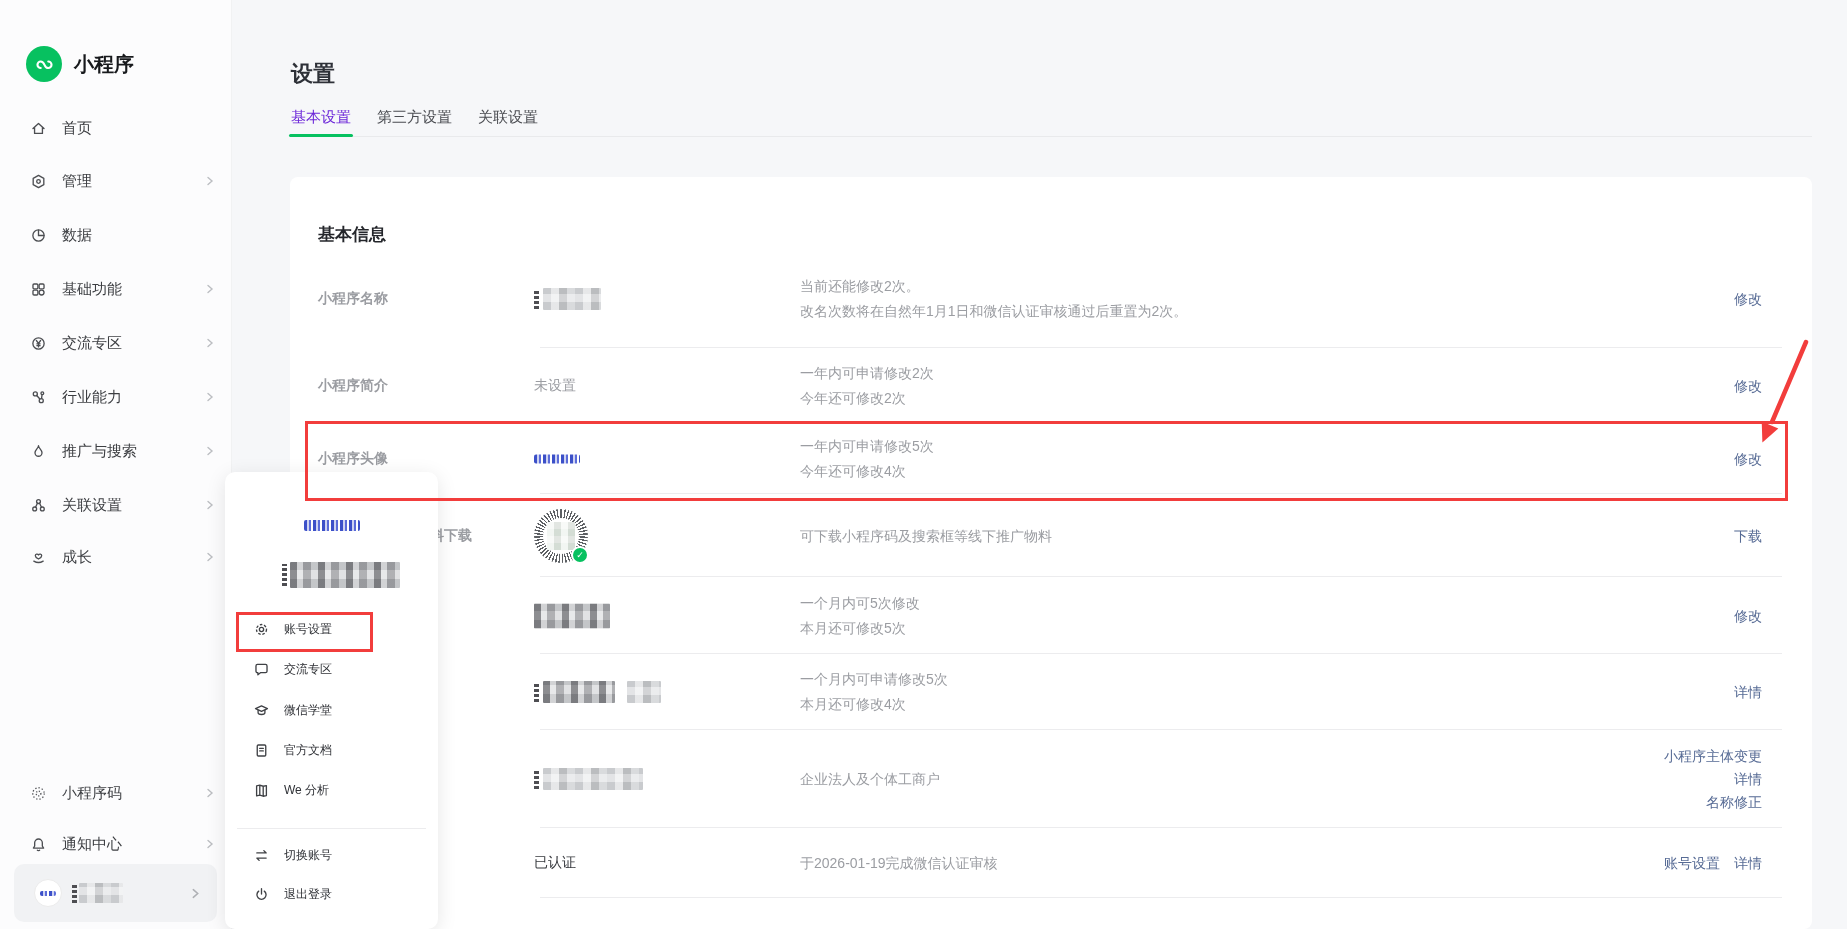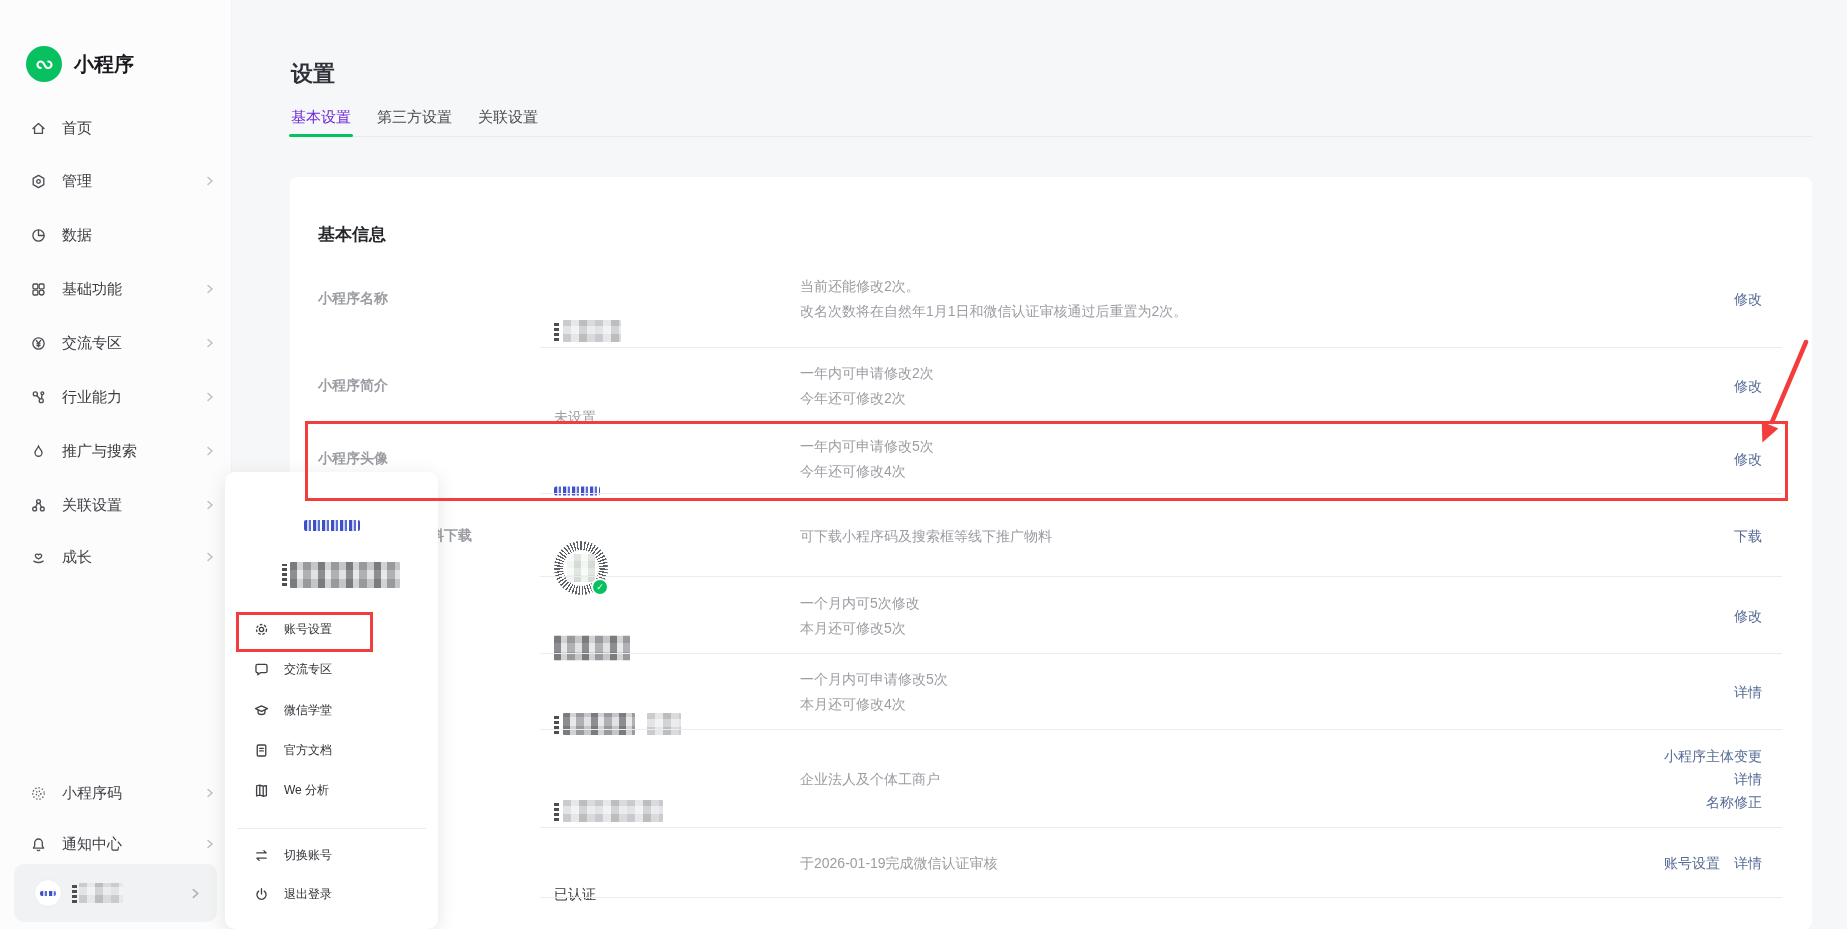--- a/index.html
+++ b/index.html
@@ -28,22 +28,22 @@
   .tab.active{color:#6d28d9;}
   .tab.active::after{content:'';position:absolute;left:-2px;right:-2px;bottom:-1px;height:3px;background:#07c160;border-radius:2px;}
 
   
   .card{position:absolute;left:290px;top:177px;width:1522px;height:752px;background:#fff;border-radius:8px;}
   .section-title{position:absolute;left:28px;top:32px;font-size:17px;font-weight:600;color:#24262b;}
   .row{position:absolute;left:0;width:100%;}
   .row::after{content:'';position:absolute;left:250px;right:30px;bottom:0;height:1px;background:#ececee;}
   .lab{position:absolute;left:28px;top:50%;transform:translateY(-50%);color:#9b9da2;font-size:14px;white-space:nowrap;font-weight:bold;}
   .lab.frag{left:140px;}
-  .val{position:absolute;left:264px;top:50%;transform:translateY(-50%);color:#36383d;font-size:14px;
-    display:flex;align-items:center;gap:4px;white-space:nowrap;margin-top:32px;}
+  .val{position:absolute;left:244px;top:50%;transform:translateY(-50%);color:#36383d;font-size:14px;
+    display:flex;align-items:center;gap:4px;white-space:nowrap;}
   .val.gray{color:#9b9da2;}
   .desc{position:absolute;left:510px;top:50%;transform:translateY(-50%);color:#9b9da2;font-size:14px;line-height:25px;white-space:nowrap;}
   .act{position:absolute;right:50px;top:50%;transform:translateY(-50%);text-align:right;font-size:14px;line-height:23px;white-space:nowrap;}
   .link{color:#576b95;cursor:pointer;text-decoration:none;}
   .act .link + .link{margin-left:14px;}
 
   
   .mosaic{display:inline-block;border-radius:1px;
     background-image:
       repeating-linear-gradient(90deg, rgba(255,255,255,0) 0 8px, rgba(255,255,255,.55) 8px 16px, rgba(0,0,0,.07) 16px 24px, rgba(255,255,255,.3) 24px 32px),

